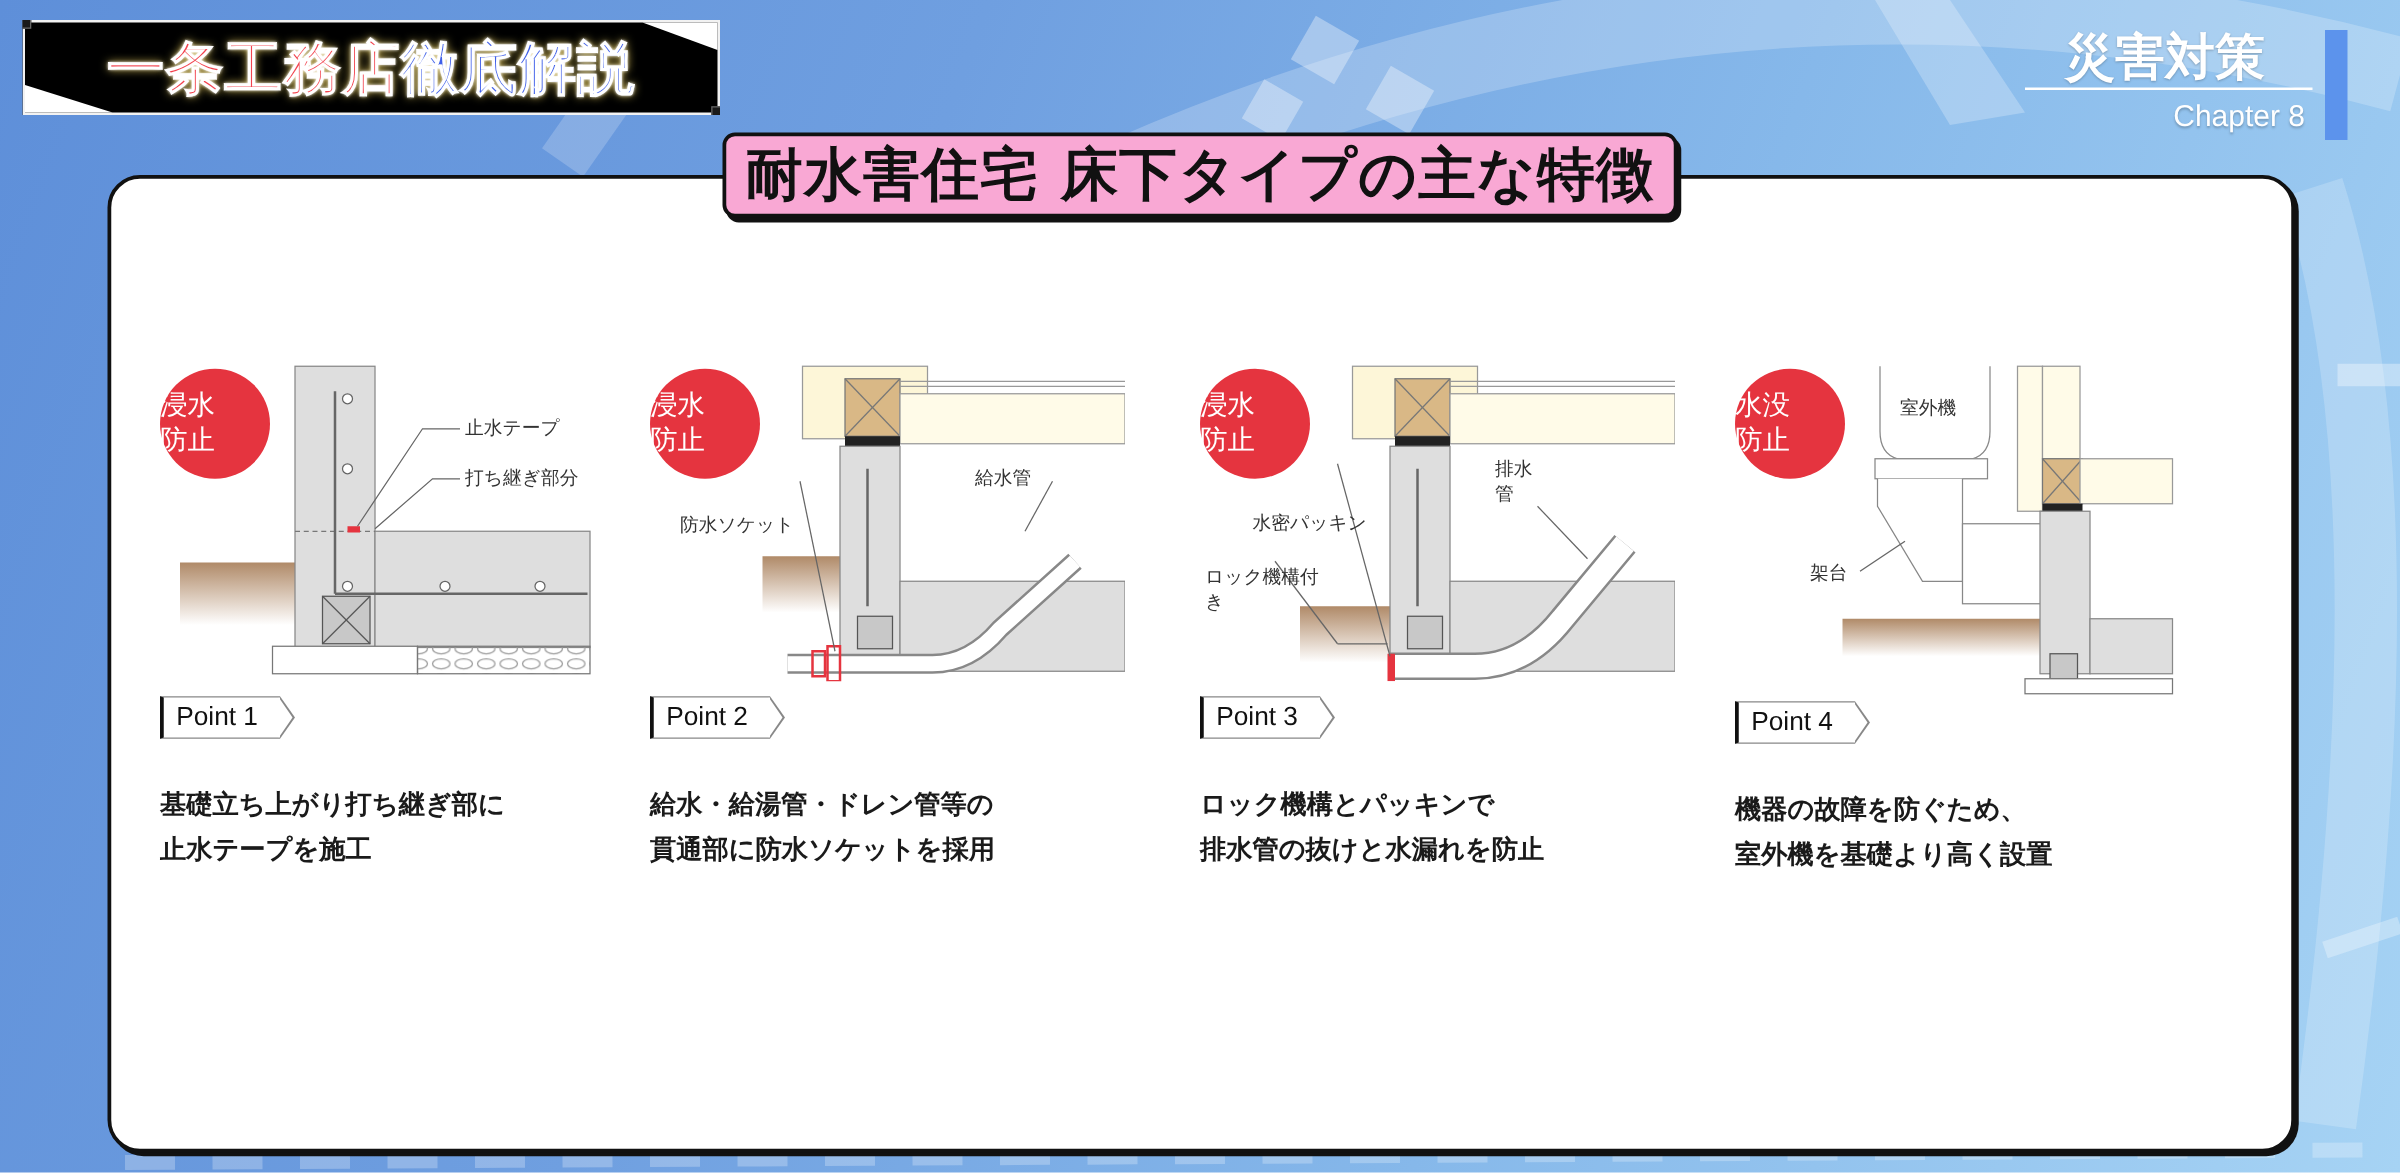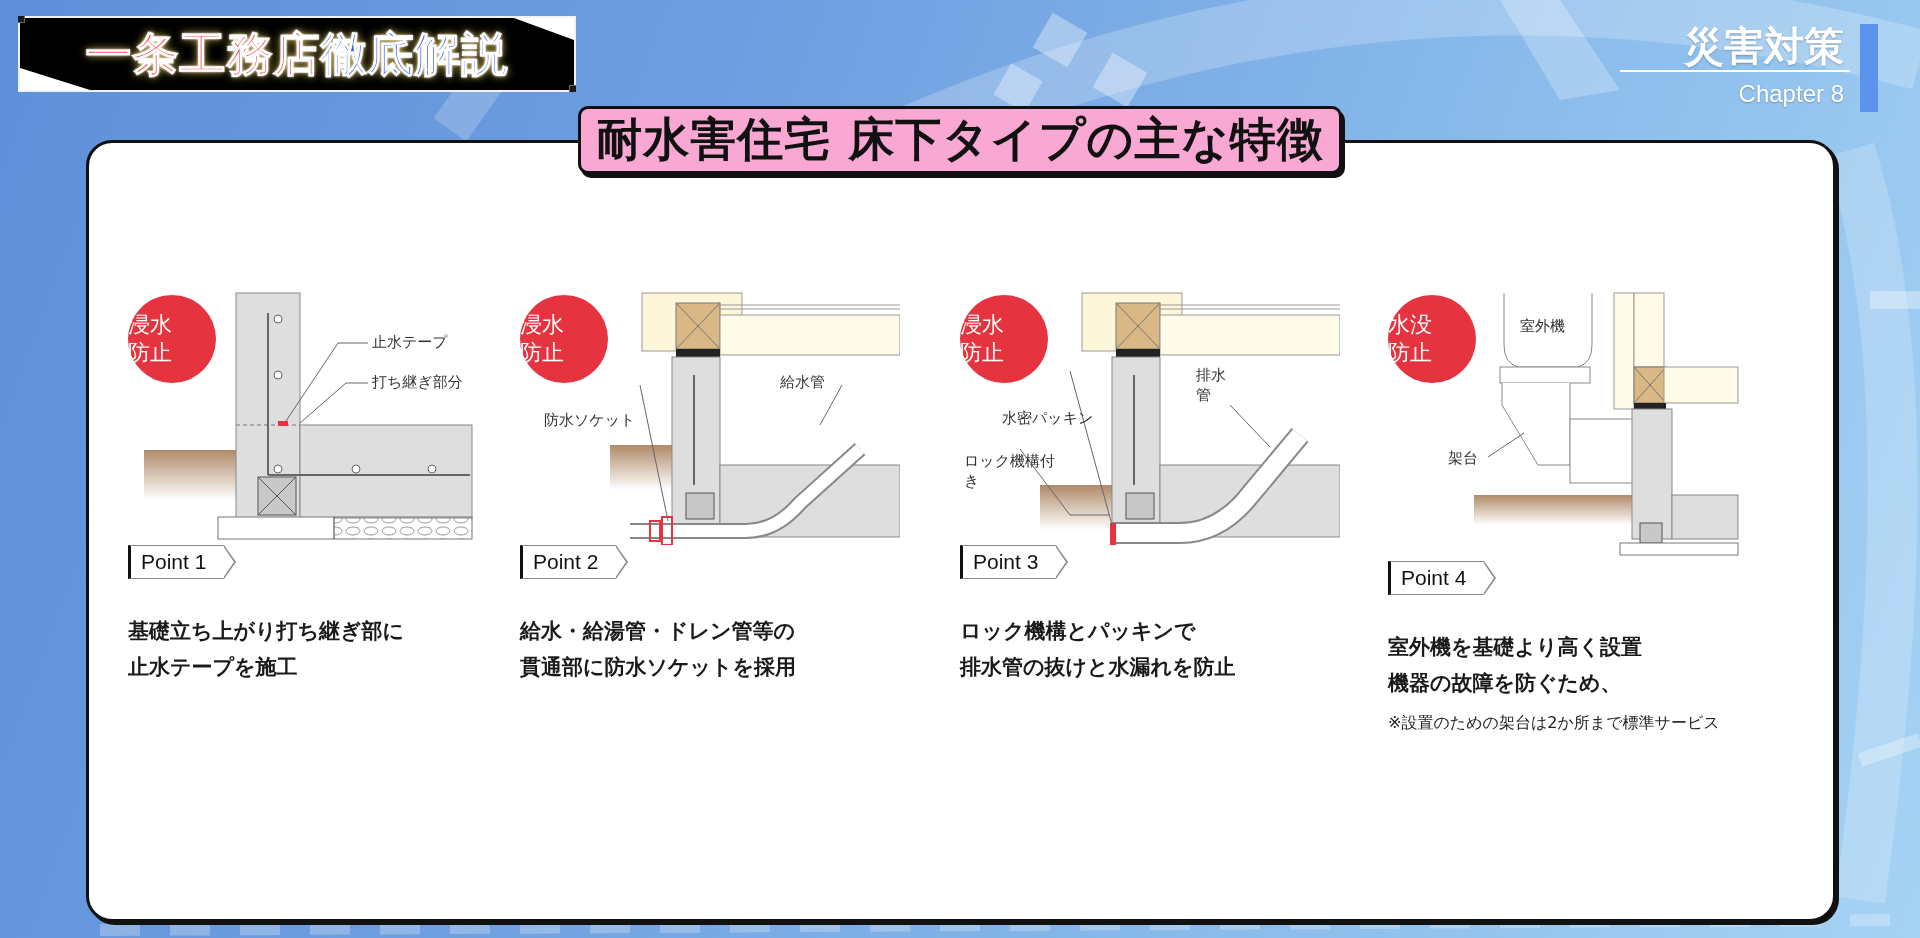--- a/index.html
+++ b/index.html
@@ -33,21 +33,21 @@
     font-family: "DejaVu Sans", sans-serif;
   }
   .banner-title .red { color: #f2434e; text-shadow: 0 0 3px #fff, 0 0 2px #fff, 0 0 8px #ffe066; -webkit-text-stroke: 1px #fff; }
   .banner-title .blue { color: #3f5fe8; text-shadow: 0 0 3px #fff, 0 0 2px #fff, 0 0 8px #ffe066; -webkit-text-stroke: 1px #fff; }
 
   
   .chapter {
     position: absolute; right: 70px; top: 22px; width: 230px; text-align: right;
   }
   .chapter-title { font-size: 40px; font-weight: bold; color: #ffffff; line-height: 48px;
-    text-shadow: 0 1px 2px rgba(0,0,0,0.25); border-bottom: 2px solid #fff; padding-right: 6px; }
+    text-shadow: 0 1px 2px rgba(0,0,0,0.25); border-bottom: 2px solid #fff; padding-right: 6px; text-align: center; }
   .chapter-sub { font-size: 24px; color: #ffffff; line-height: 44px; padding-right: 6px;
     font-family: "Liberation Sans", sans-serif; text-shadow: 0 1px 2px rgba(0,0,0,0.25); }
   .chapter-bar { position: absolute; right: 42px; top: 24px; width: 18px; height: 88px; background: #5c93ec; }
 
   
   .card {
     position: absolute; left: 86px; top: 140px; width: 1750px; height: 782px;
     background: #ffffff; border: 3px solid #111; border-radius: 26px;
     box-shadow: 3px 3px 0 #111;
   }
@@ -67,21 +67,21 @@
   .badge {
     position: absolute; left: 0; top: 10px; width: 88px; height: 88px; border-radius: 50%;
     background: #e5343f; color: #fff; font-size: 22px; line-height: 28px;
     display: flex; align-items: center; text-align: center;
     z-index: 2;
   }
   .diagram svg { position: absolute; left: 0; top: 0; }
   .dlabel { position: absolute; font-size: 15px; color: #333; white-space: nowrap; }
 
   .point-tag {
-    position: relative; display: inline-block; height: 34px; 
+    position: relative; display: inline-block; height: 34px; margin-top: 12px;
     padding: 0 18px 0 10px; border-left: 3px solid #111;
     font-family: "Liberation Sans", sans-serif; font-size: 21px; line-height: 32px; color: #111;
     border-top: 1px solid #888; border-bottom: 1px solid #888;
   }
   .point-tag::after {
     content: ""; position: absolute; right: -12px; top: -1px; width: 0; height: 0;
     border-top: 17px solid transparent; border-bottom: 17px solid transparent; border-left: 12px solid #888;
   }
   .point-tag::before {
     content: ""; position: absolute; right: -10px; top: 0; width: 0; height: 0;
@@ -307,17 +307,16 @@
       <rect x="284" y="210" width="66" height="44" fill="#dedede" stroke="#888"></rect>
       <rect x="252" y="238" width="22" height="20" fill="#c8c8c8" stroke="#555"></rect>
       <rect x="232" y="258" width="118" height="12" fill="#fff" stroke="#777"></rect>
       <line x1="100" y1="172" x2="136" y2="148" stroke="#666"></line>
     </svg>
     <div class="dlabel" style="left:132px; top:32px;">室外機</div>
     <div class="dlabel" style="left:60px; top:164px;">架台</div>
   </div>
   <div class="point-tag" style="margin-top:16px;">Point 4</div>
   <div class="desc">
-    <div>室外機を基礎より高く設置</div>
-      <div>機器の故障を防ぐため、</div>
-  </div>
-  <div class="note">※設置のための架台は2か所まで標準サービス</div>
+    <div>機器の故障を防ぐため、</div>
+      <div>室外機を基礎より高く設置</div>
+  </div>
 </div>
 
 </body></html>

